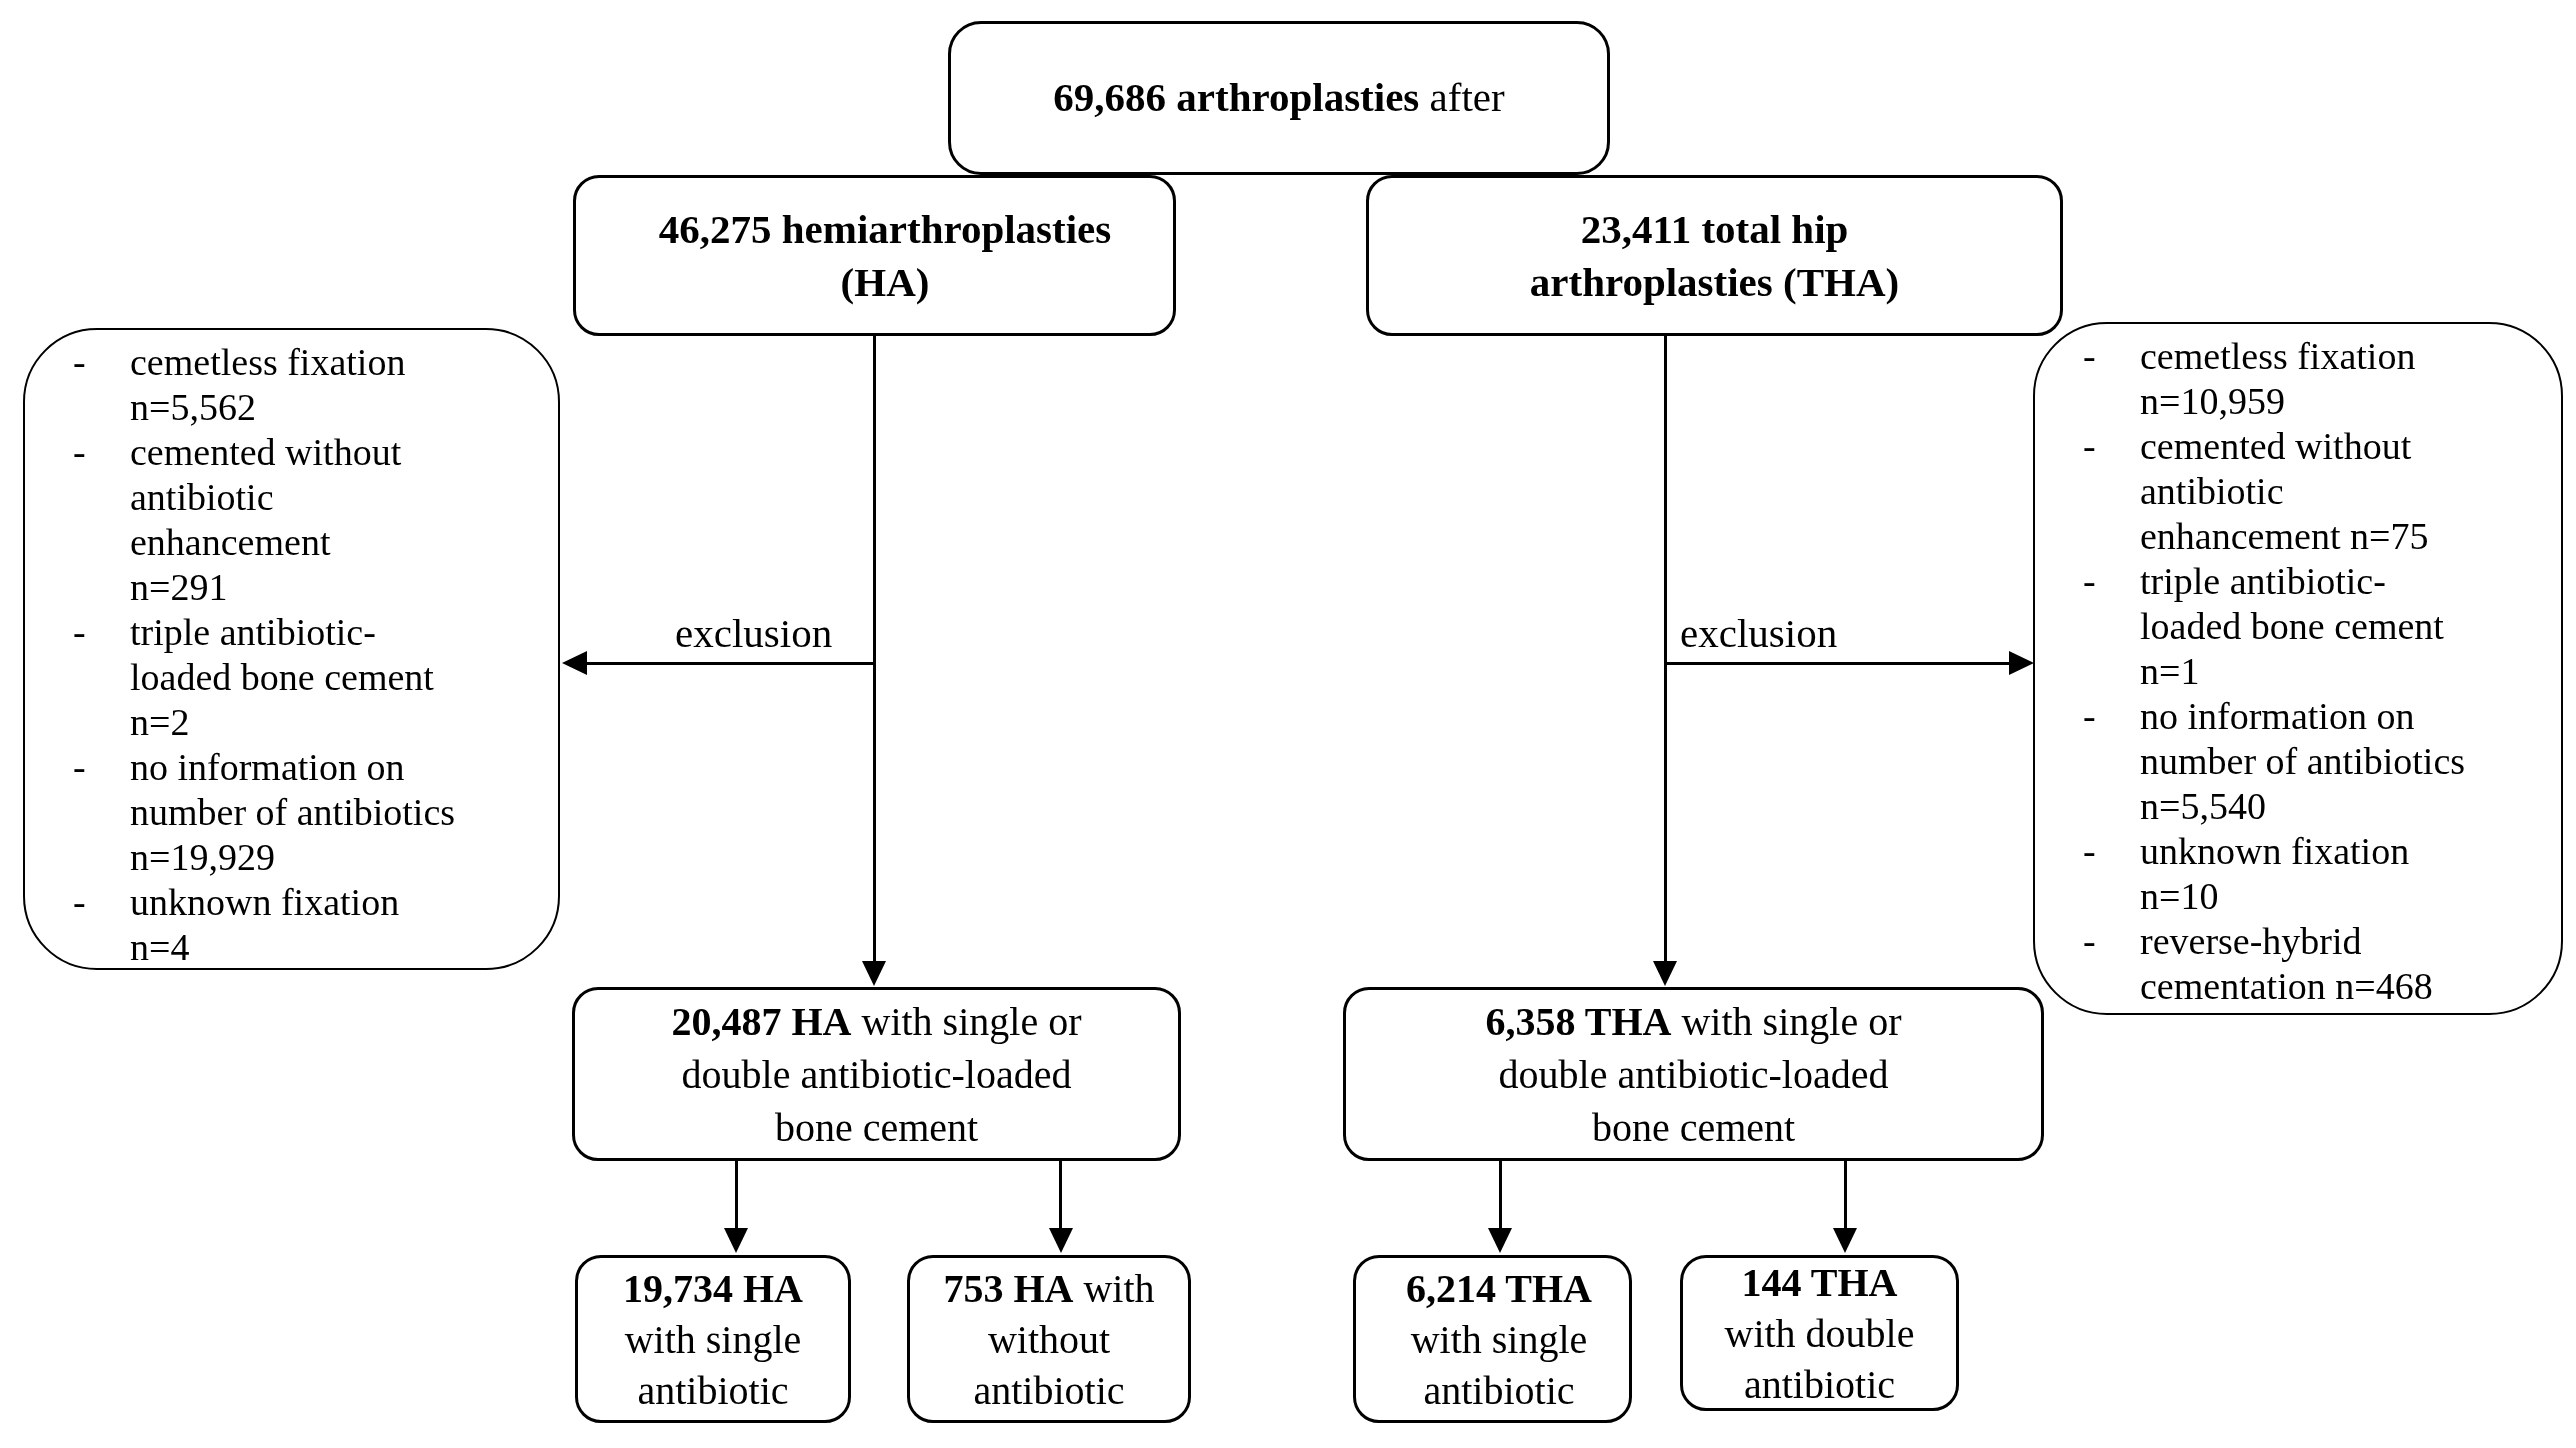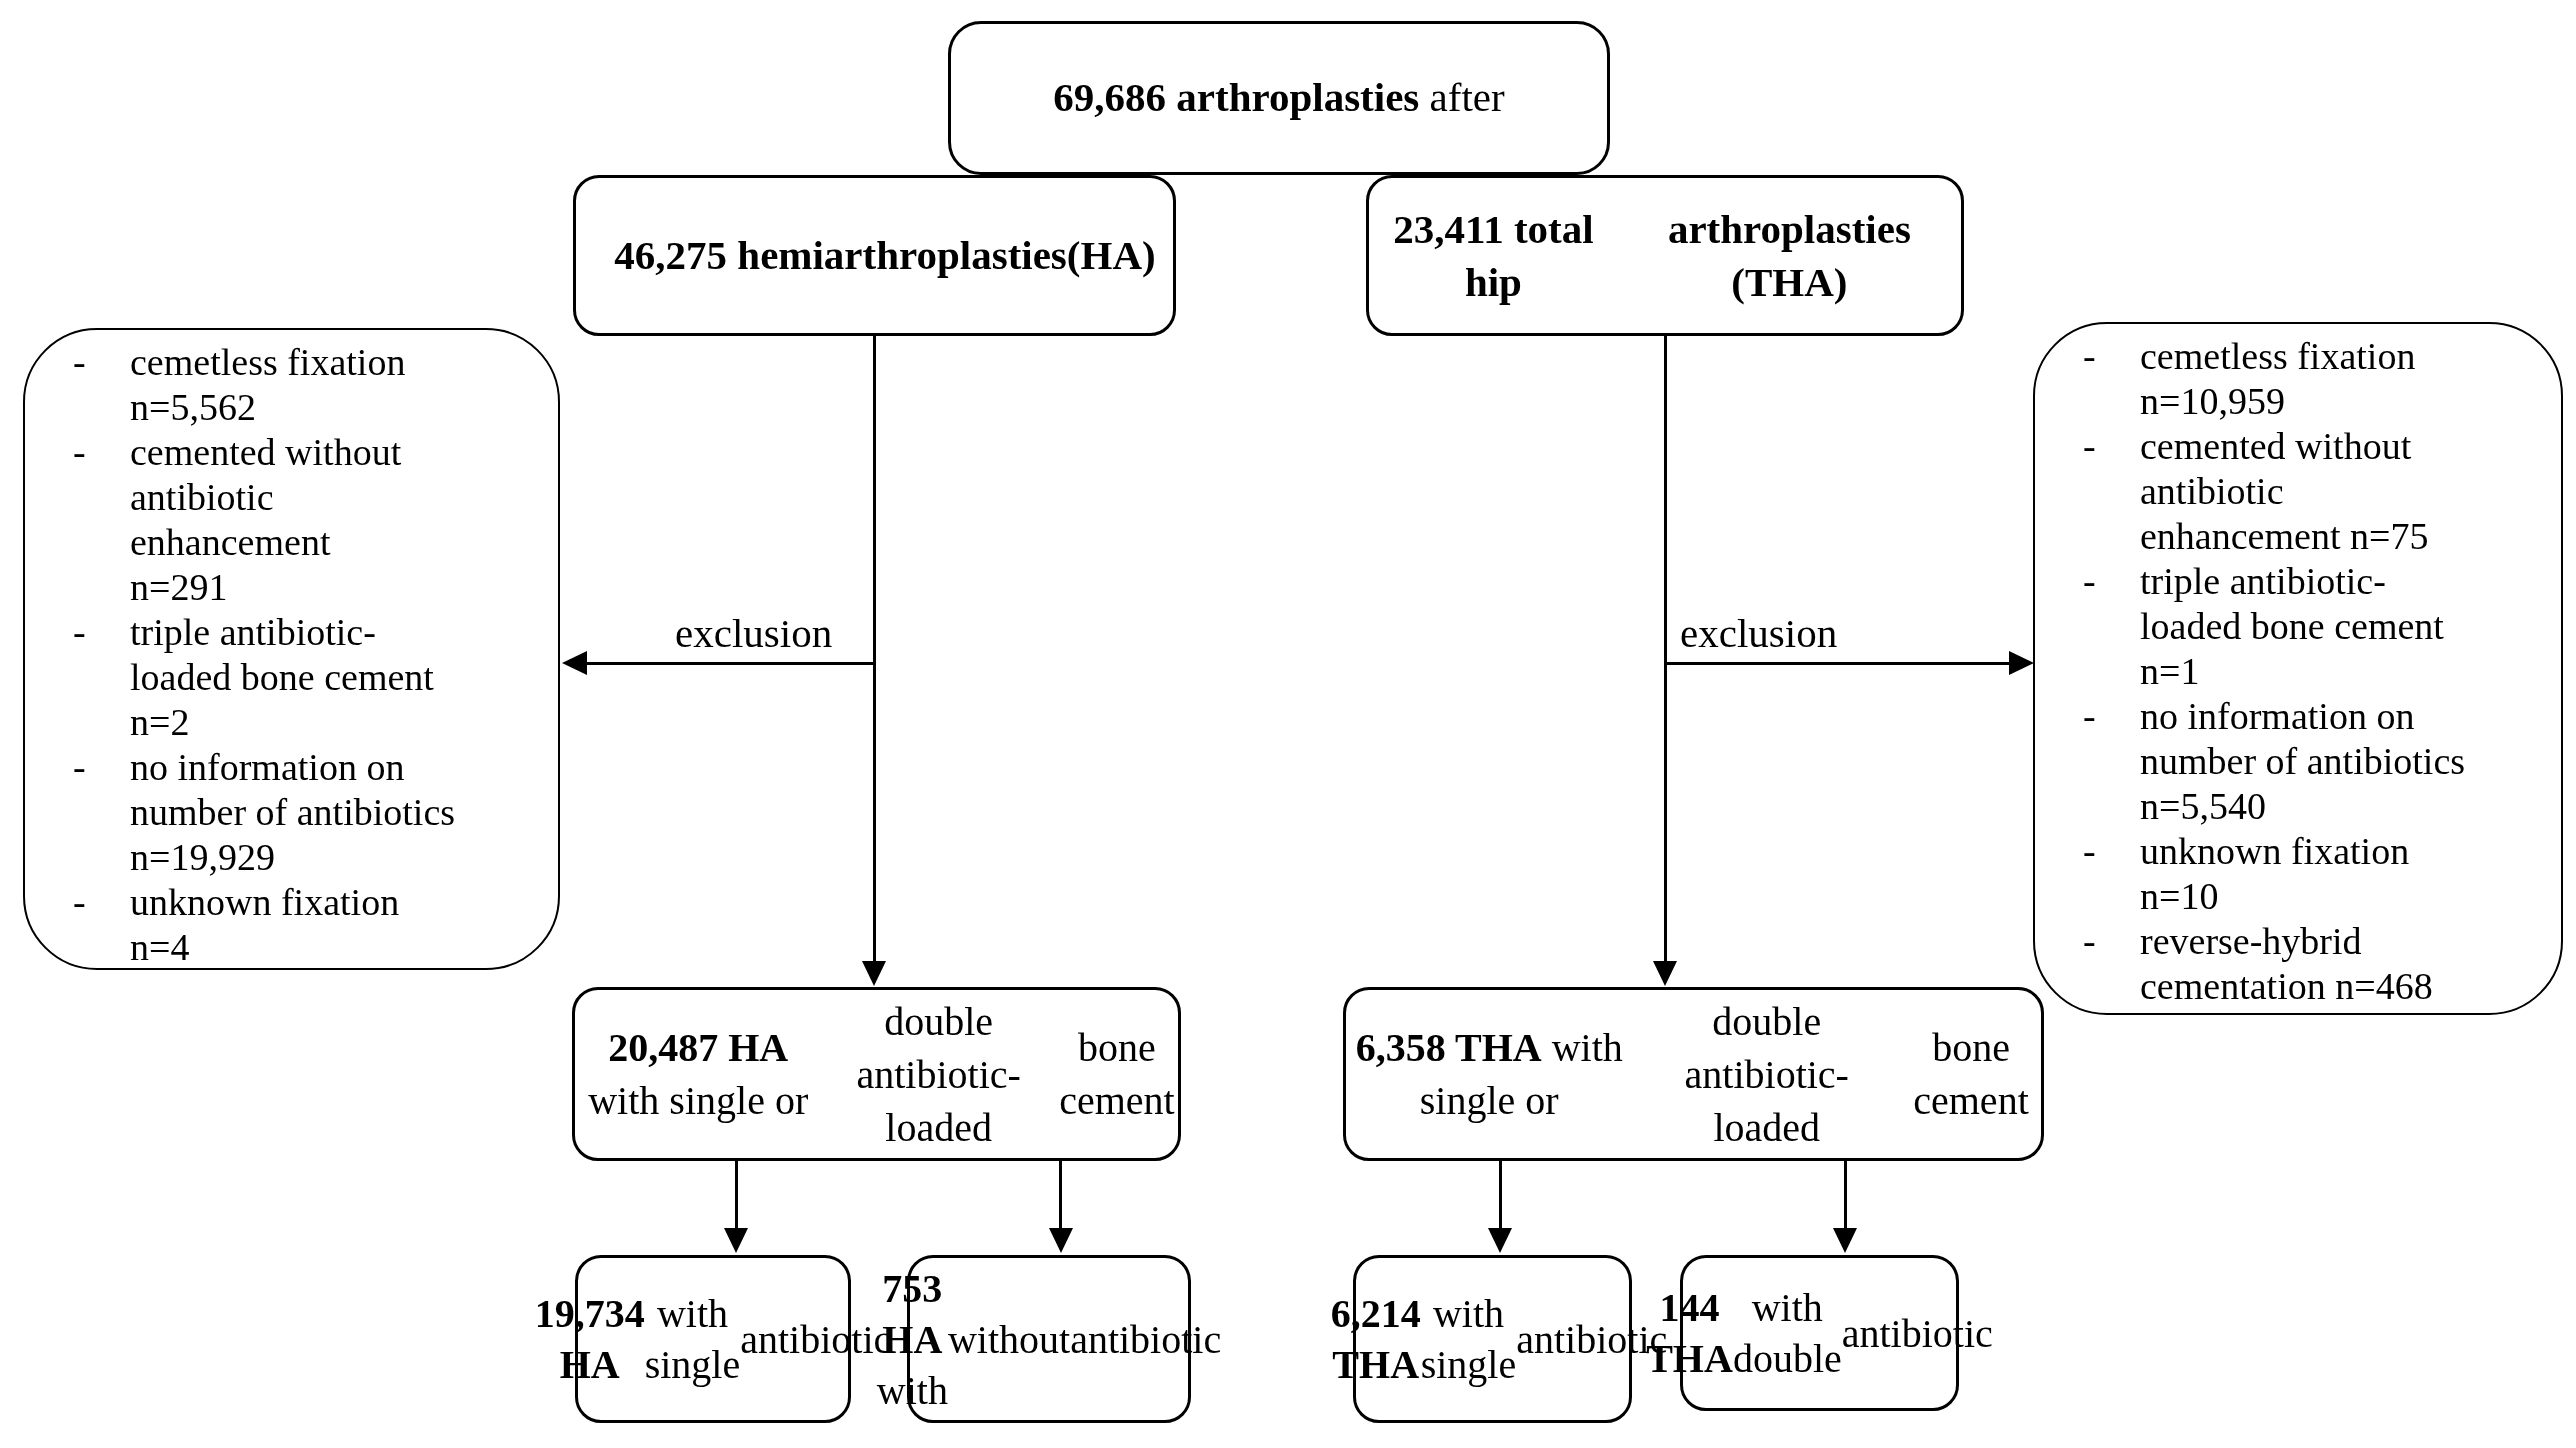--- a/index.html
+++ b/index.html
@@ -10,21 +10,21 @@
     font-family:"Liberation Serif","DejaVu Serif",serif;
     color:#000;
     overflow:hidden;
   }
   
   .node{
     position:absolute;
     background:#fff;
     border:3.3px solid #000;
     border-radius:26px;
-    display:flex;flex-direction:row;
+    display:flex;flex-direction:column;
     justify-content:center;align-items:center;
     text-align:center;
     font-size:41px;line-height:53px;
     box-sizing:border-box;
   }
   .node .ln b{font-weight:bold;}
   
   .excl{
     position:absolute;
     background:#fff;
@@ -77,21 +77,21 @@
 
   <div class="node" style="left:948px;top:20.5px;width:662px;height:154px;border-radius:33px;">
     <div class="ln"><b>69,686 arthroplasties</b><span> after</span></div>
   </div>
 
   <div class="node" style="left:573px;top:175px;width:603px;height:161px;padding-left:21px;">
     <div class="ln"><b>46,275 hemiarthroplasties</b><span></span></div>
     <div class="ln"><b>(HA)</b><span></span></div>
   </div>
 
-  <div class="node" style="left:1366px;top:175px;width:598px;height:161px;">
+  <div class="node" style="left:1366px;top:175px;width:697px;height:161px;">
     <div class="ln"><b>23,411 total hip</b><span></span></div>
     <div class="ln"><b>arthroplasties (THA)</b><span></span></div>
   </div>
 
   <div class="node" style="left:572px;top:987px;width:609px;height:174px;font-size:40px;line-height:53px;">
     <div class="ln"><b>20,487 HA</b><span> with single or</span></div>
     <div class="ln"><b></b><span>double antibiotic-loaded</span></div>
     <div class="ln"><b></b><span>bone cement</span></div>
   </div>
 

